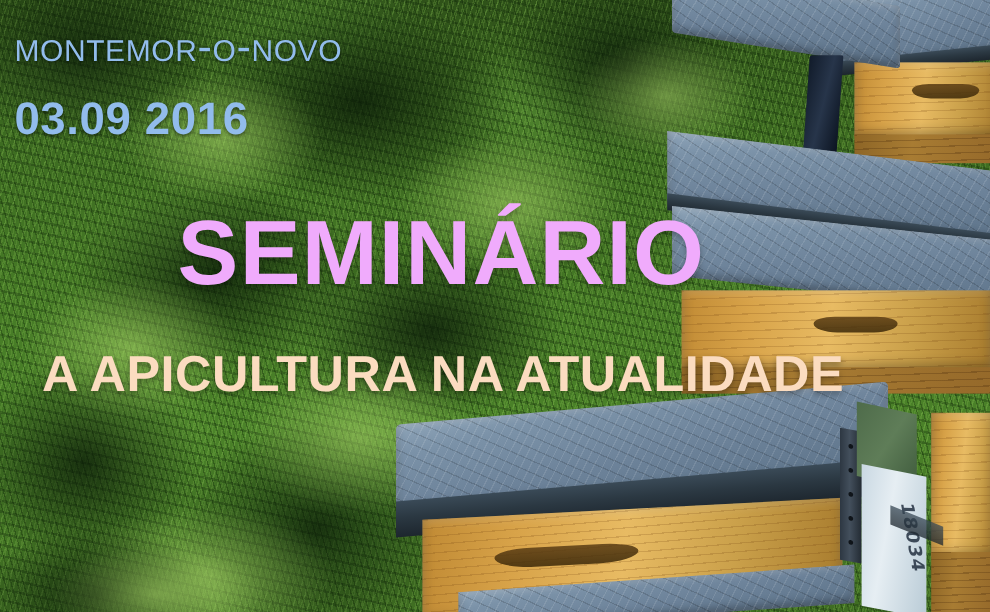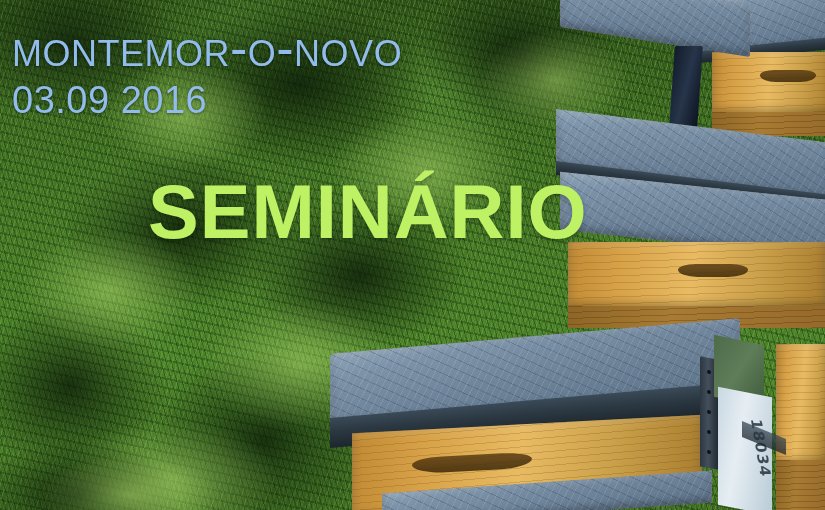--- a/index.html
+++ b/index.html
@@ -122,42 +122,42 @@
     background: linear-gradient(100deg, #111b2a 0%, #27354a 50%, #0b1320 100%);
     border-radius: 2px 2px 0 0;
   }
 
   
   .txt { position: absolute; white-space: nowrap; }
 
   .loc-line {
     left: 12px;
     color: #92bcec;
-    font-size: 52px;
+    font-size: 36px;
     font-weight: 400;
     letter-spacing: .5px;
     font-variant: small-caps;
     text-transform: lowercase;
     text-shadow: 0 1px 3px rgba(0,0,0,.45);
   }
   .loc-line.l1 { top: 18px; }
   .date-line {
     left: 12px;
     top: 79px;
     color: #92bcec;
     font-size: 38px;
-    font-weight: 400;
+    font-weight: 700;
     letter-spacing: .5px;
     text-shadow: 0 1px 3px rgba(0,0,0,.45);
   }
 
   .headline {
     left: 148px;
     top: 168px;
-    color: #bef264;
+    color: #f0abfc;
     font-size: 76px;
     font-weight: 700;
     letter-spacing: 1px;
     text-shadow: 0 2px 5px rgba(0,0,0,.30);
   }
   .subhead {
     left: 35px;
     top: 288px;
     color: #fbdcc0;
     font-size: 42px;
@@ -263,16 +263,17 @@
     <div class="veg-dark" style="left:-20px; top:440px; width:200px; height:110px;"></div>
     <div class="veg-light" style="left:40px; top:455px; width:180px; height:80px;"></div>
   </div>
 
   <div class="txt loc-line l1">Montemor-o-Novo</div>
 
   <div class="txt date-line">03.09 2016</div>
 
   <div class="txt headline">SEMINÁRIO</div>
 
+  <div class="txt subhead">A APICULTURA NA ATUALIDADE</div>
 
 
 
 </div>
 
 </body></html>

